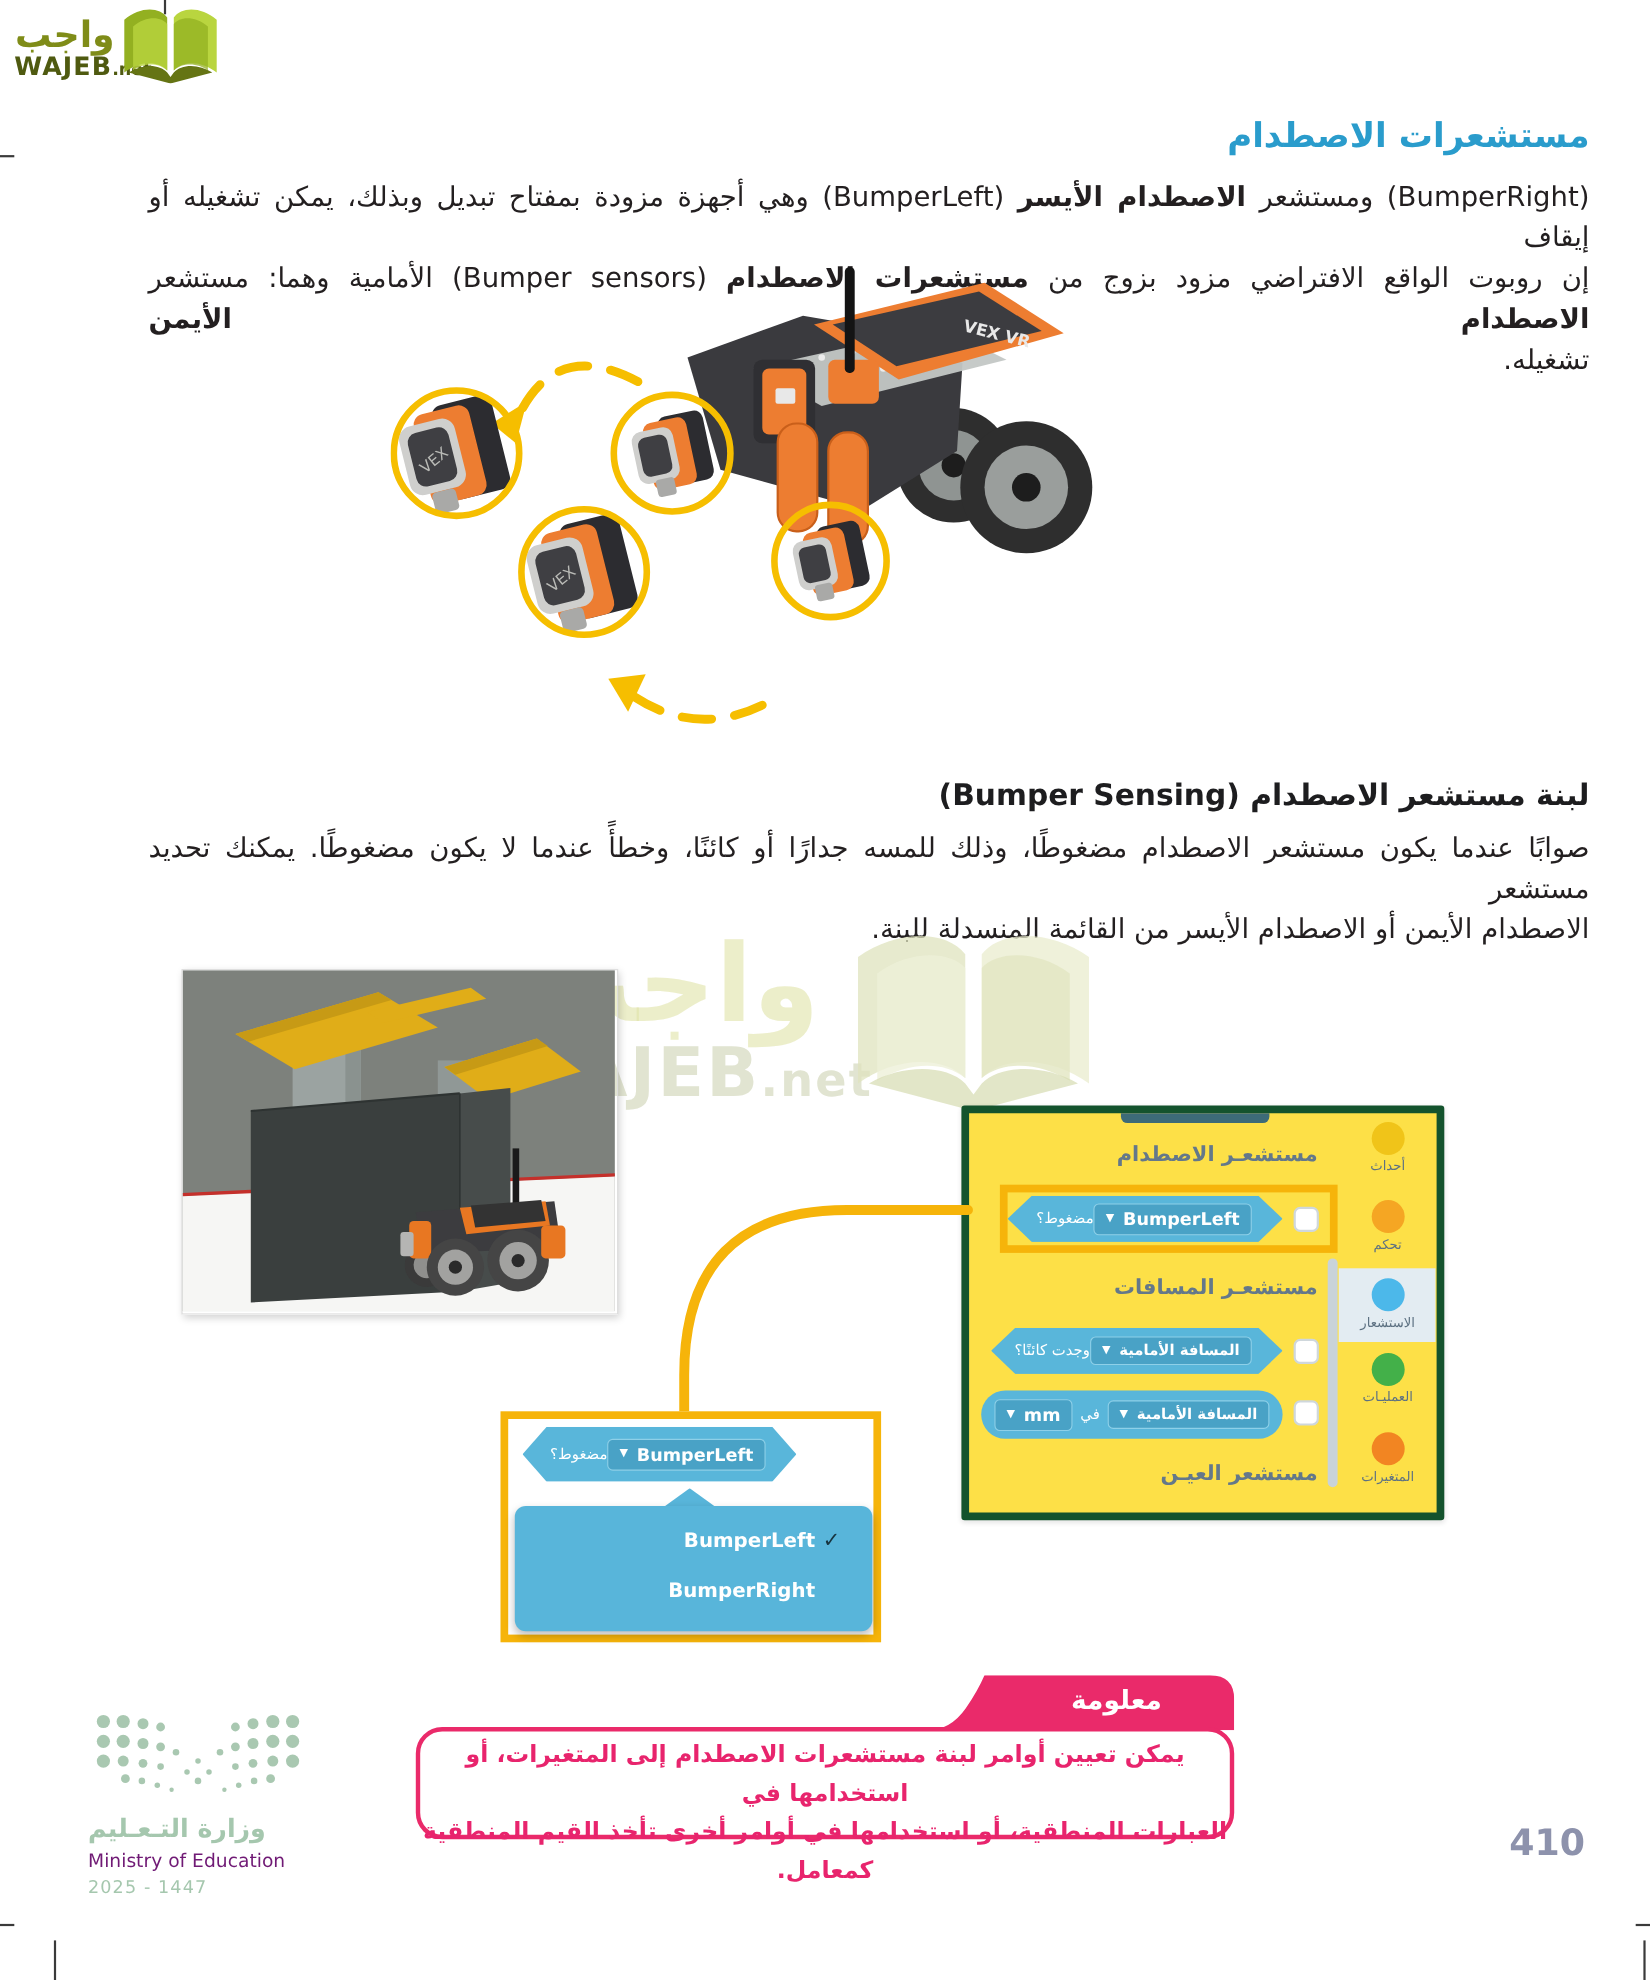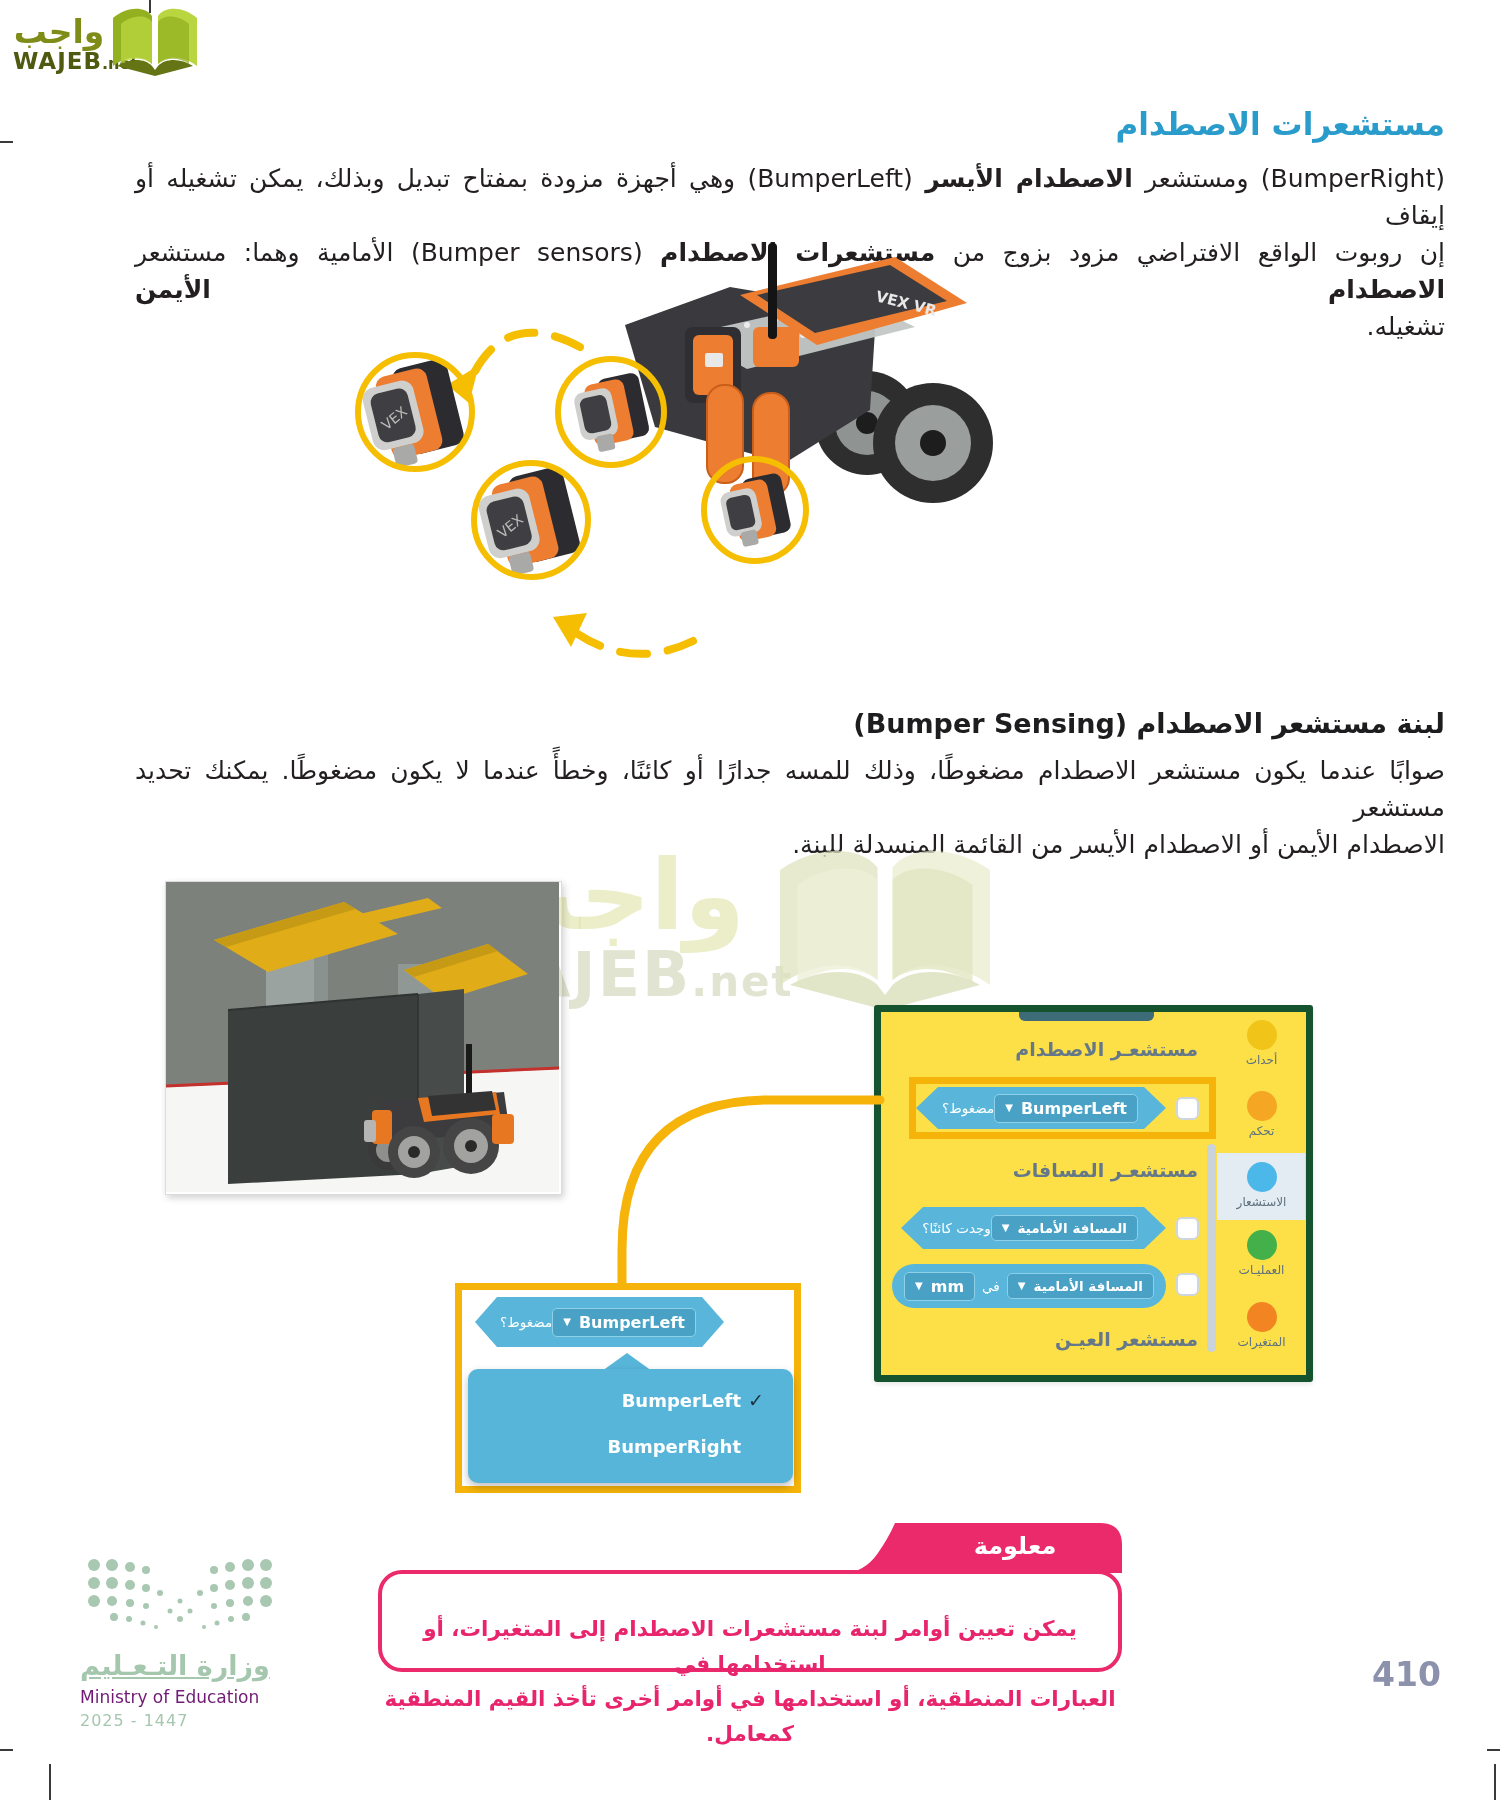--- a/index.html
+++ b/index.html
@@ -49,21 +49,21 @@
   .ddmenu{position:absolute;background:#58b5da;border-radius:10px;box-shadow:0 4px 8px rgba(0,0,0,0.25);}
   .ddmenu-item{display:flex;justify-content:flex-end;align-items:center;direction:ltr;
                color:#fff;font-weight:bold;font-size:18px;padding-right:22px;height:46px;cursor:pointer;}
   .ddmenu-check{width:30px;text-align:center;color:#17343f;font-size:19px;font-weight:bold;}
   
   .info-box{left:378px;top:1570px;width:744px;height:102px;border:4px solid #ea2a6a;border-radius:24px;
             background:#fff;box-sizing:border-box;}
   .info-line{direction:rtl;text-align:center;font-size:21.5px;font-weight:bold;color:#e8246d;line-height:35px;}
   .info-tab-label{position:absolute;color:#fff;font-weight:bold;font-size:24px;direction:rtl;}
   
-  .min-ar{font-size:27px;font-weight:bold;color:#a5c7ae;direction:rtl;text-decoration:underline;}
+  .min-ar{font-size:23px;font-weight:bold;color:#a5c7ae;direction:rtl;}
   .min-en{font-size:17px;color:#701a75;}
   .min-yr{font-size:16px;color:#a5c7ae;letter-spacing:1px;}
   .pagenum{font-size:33px;font-weight:bold;color:#8d92ac;}
   .cropmark{position:absolute;background:#3a3a3a;}
 </style>
 </head>
 <body>
 
 <div class="page">
 
@@ -315,21 +315,21 @@
         <span class="ddmenu-check"></span>
       </div>
     </div>
   </div>
 
   <svg class="abs" style="left:843px;top:1523px;" width="279" height="50" viewBox="0 0 279 50">
     <path d="M52,0 H257 Q279,0 279,22 V50 H0 Q21,50 35,30 Q46,14 52,0 Z" fill="#ea2a6a"></path>
   </svg>
   <div class="info-tab-label" style="left:930px;top:1532px;width:170px;text-align:center;">معلومة</div>
   <div class="abs info-box">
-    <div style="padding-top:4px;margin-top:33px;">
+    <div style="padding-top:4px;">
       <div class="info-line">يمكن تعيين أوامر لبنة مستشعرات الاصطدام إلى المتغيرات، أو استخدامها في</div>
       <div class="info-line">العبارات المنطقية، أو استخدامها في أوامر أخرى تأخذ القيم المنطقية كمعامل.</div>
     </div>
   </div>
 
   <div class="abs" style="left:80px;top:1553px;width:220px;">
     <svg width="200" height="85" viewBox="0 0 200 85">
       <g fill="#a9c8b1">
         <circle cx="14" cy="12" r="6"></circle>
           <circle cx="32" cy="12" r="6"></circle>

